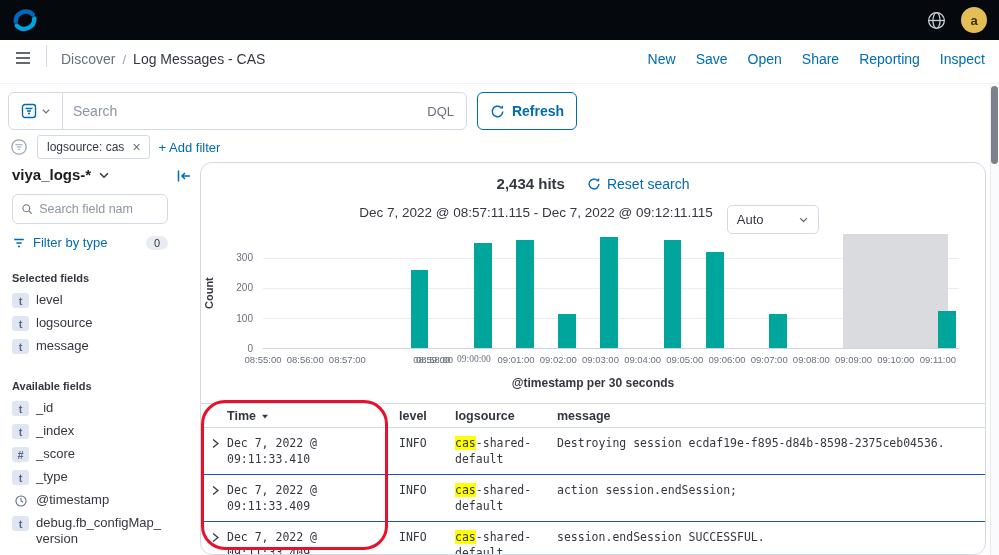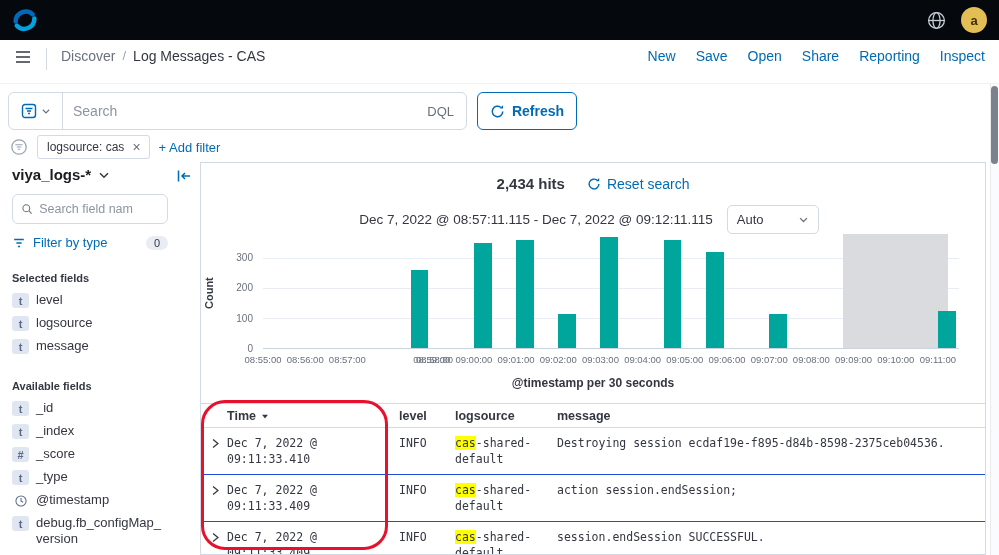--- a/index.html
+++ b/index.html
@@ -10,21 +10,21 @@
   
   .topbar{position:absolute;top:0;left:0;right:0;height:40px;background:#05080c;display:flex;align-items:center;padding:0 12px}
   .brand{display:flex;align-items:center;gap:9px;cursor:pointer}
   .brand-text{font-size:17px;color:#fff;letter-spacing:.2px}
   .brand-text .b1{font-weight:700}
   .brand-text .b2{font-weight:600}
   .topbar-right{margin-left:auto;display:flex;align-items:center;gap:14px}
   .avatar{width:26px;height:26px;border-radius:50%;background:#e3be54;color:#3f2f06;display:flex;align-items:center;justify-content:center;font-size:13px;font-weight:700;cursor:pointer}
 
   
-  .toolbar{position:absolute;top:40px;left:0;right:0;height:44px;display:flex;align-items:flex-start;padding:8px 14px;border-bottom:1px solid #f0f2f6;background:#fff}
+  .toolbar{position:absolute;top:40px;left:0;right:0;height:44px;display:flex;align-items:flex-end;padding:16px 14px;border-bottom:1px solid #f0f2f6;background:#fff}
   .menu-btn{display:flex;align-items:center;cursor:pointer}
   .vdiv{width:1px;height:22px;background:#d3dae6;margin:0 14px}
   .crumb-root{color:#69707d;font-size:14px;cursor:pointer}
   .crumb-sep{color:#9aa2b1;font-size:13px;margin:0 7px}
   .crumb-cur{color:#343741;font-size:14px}
   .top-actions{margin-left:auto;display:flex;align-items:center;gap:20px}
   .top-action{color:#006bb4;font-size:14px;text-decoration:none;cursor:pointer}
 
   
   .search-row{position:absolute;top:92px;left:8px;width:969px;display:flex;gap:10px;height:38px}
@@ -56,25 +56,25 @@
   .ftype-row{margin-top:11px;width:156px;display:flex;align-items:center;gap:7px;cursor:pointer}
   .ftype-label{color:#006bb4;font-size:13px}
   .ftype-count{margin-left:auto;background:#e9edf3;border-radius:9px;padding:1px 8px;font-size:11px;color:#343741}
   .sec-label{margin-top:22px;font-size:11px;font-weight:700;color:#343741}
   .field-list{margin-top:5px}
   .field-item{display:flex;align-items:flex-start;gap:7px;padding:3px 0;min-height:23px;cursor:pointer}
   .fbadge{flex:0 0 auto;width:17px;height:15px;border-radius:3px;background:#e0e6f1;color:#5a6b87;font-size:11px;font-weight:700;display:flex;align-items:center;justify-content:center;margin-top:1px}
   .fname{font-size:13px;color:#343741;max-width:126px;overflow-wrap:anywhere;line-height:1.25}
 
   
-  .panel{position:absolute;left:200px;top:162px;width:786px;height:393px;border:1px solid #d3dae6;border-radius:0;background:#fff;overflow:hidden}
+  .panel{position:absolute;left:200px;top:162px;width:786px;height:393px;border:1px solid #d3dae6;border-radius:12px;background:#fff;overflow:hidden}
   .hits-row{position:absolute;top:12px;left:0;right:0;display:flex;align-items:center;justify-content:center;gap:22px}
   .hits-text{font-size:15px;font-weight:700;color:#343741}
   .reset-link{display:flex;align-items:center;gap:6px;color:#006bb4;font-size:14px;cursor:pointer}
-  .range-row{position:absolute;top:42px;left:0;right:8px;display:flex;align-items:center;justify-content:center;gap:14px}
+  .range-row{position:absolute;top:42px;left:0;right:8px;display:flex;justify-content:center;gap:14px}
   .range-text{font-size:13.5px;color:#343741}
   .interval-select{width:92px;height:29px;border:1px solid #d3dae6;border-radius:5px;background:#fff;display:flex;align-items:center;padding:0 9px;font-size:13px;color:#343741;cursor:pointer}
   .interval-select svg{margin-left:auto}
 
   
   .count-label{position:absolute;left:2px;top:100px;height:60px;display:flex;align-items:center;justify-content:center;writing-mode:vertical-rl;transform:rotate(180deg);font-size:11px;font-weight:700;color:#343741}
   .yticks{position:absolute;left:20px;top:0;width:32px;height:230px}
   .ylab{position:absolute;right:0;font-size:10px;color:#69707d}
   .plot{position:absolute;left:62px;right:26px;top:71px;height:115px;border-bottom:1px solid #cdd3de}
   .gridline{position:absolute;left:0;right:0;height:1px;background:#e9edf3}
@@ -307,21 +307,21 @@
         <div class="bar" style="left: 63.6364%; height: 84.2105%;"></div>
         <div class="bar" style="left: 72.7273%; height: 30.2632%;"></div>
         <div class="bar" style="left: 96.9697%; height: 32.8947%;"></div>
       </div>
     <div class="xlabels" id="xlabels">
         <span class="xlab" style="left: 0%;">08:55:00</span>
         <span class="xlab" style="left: 6.06061%;">08:56:00</span>
         <span class="xlab" style="left: 12.1212%;">08:57:00</span>
         <span class="xlab" style="left: 18.1818%; margin-left: 45px;">08:58:00</span>
         <span class="xlab" style="left: 24.2424%;">08:59:00</span>
-        <span class="xlab" style="left: 30.303%;">09:00:00</span>
+        <span class="xlab" style="left: 30.303%; font-family: Liberation Serif, serif;">09:00:00</span>
         <span class="xlab" style="left: 36.3636%;">09:01:00</span>
         <span class="xlab" style="left: 42.4242%;">09:02:00</span>
         <span class="xlab" style="left: 48.4848%;">09:03:00</span>
         <span class="xlab" style="left: 54.5455%;">09:04:00</span>
         <span class="xlab" style="left: 60.6061%;">09:05:00</span>
         <span class="xlab" style="left: 66.6667%;">09:06:00</span>
         <span class="xlab" style="left: 72.7273%;">09:07:00</span>
         <span class="xlab" style="left: 78.7879%;">09:08:00</span>
         <span class="xlab" style="left: 84.8485%;">09:09:00</span>
         <span class="xlab" style="left: 90.9091%;">09:10:00</span>

